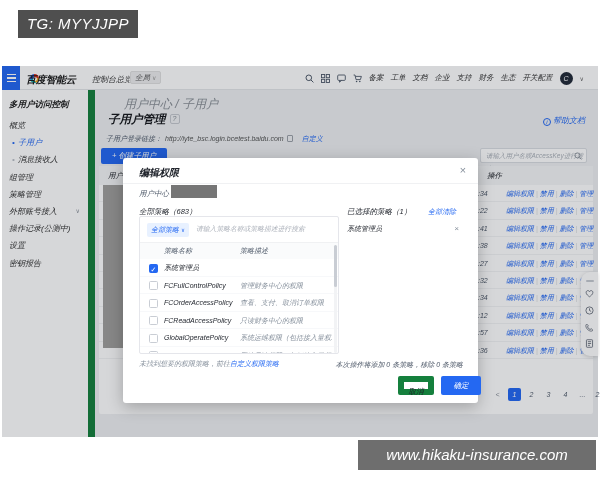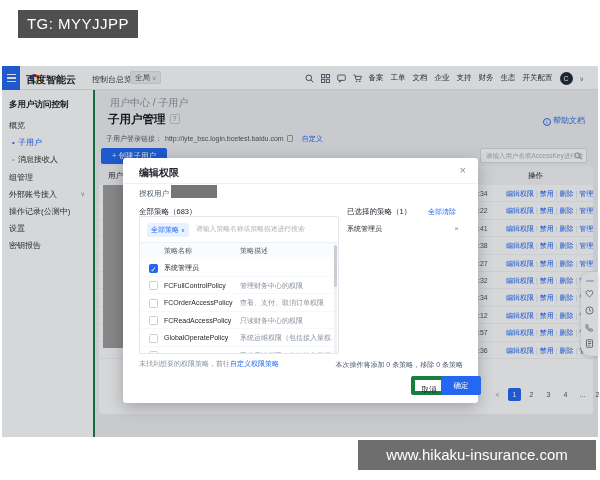--- a/index.html
+++ b/index.html
@@ -1,18 +1,18 @@
 <!DOCTYPE html>
 <html><head>
 <meta charset="utf-8">
 <style>
   * { margin:0; padding:0; box-sizing:border-box; }
   html,body { width:600px; height:480px; background:#fff; overflow:hidden;
     font-family:"Liberation Sans","DejaVu Sans",sans-serif; }
-  .canvas { position:relative; width:484px; height:480px; background:#fff; }
+  .canvas { position:relative; width:484px; height:480px; background:#fff;font-style:italic; }
 
   
   .tg-badge { position:absolute; left:18px; top:10px; width:120px; height:28px;
     background:#4f4f4f; color:#fff; font-size:15px; line-height:28px; text-align:center; letter-spacing:.5px; }
   .watermark { position:absolute; left:358px; top:440px; width:238px; height:30px;
     background:#6e6e6e; color:#fff; font-size:15px; line-height:30px; text-align:center; }
 
   
   .app { position:absolute; left:2px; top:66px; width:596px; height:371px; background:#eef0f2; }
 
@@ -27,47 +27,47 @@
   .console { position:absolute; left:90px; top:8px; font-size:8px; color:#333; }
   .region-chip { position:absolute; left:128px; top:5px; height:13px; padding:0 4px; background:#ededee; border:1px solid #e0e0e0; border-radius:2px; font-size:7.5px; color:#555; line-height:11px; cursor:pointer; }
   .region-chip .chev { color:#999; margin-left:2px; font-size:6px; }
   .top-right { position:absolute; right:14px; top:0; height:24px; display:flex; align-items:center; gap:7px; }
   .top-right svg { display:block; }
   .nav-item { font-size:7.5px; color:#333; cursor:pointer; white-space:nowrap; }
   .avatar { width:13px; height:13px; border-radius:50%; background:#222b38; color:#fff; font-size:7px; line-height:13px; text-align:center; cursor:pointer; }
   .av-chev { font-size:6px; color:#666; }
 
   
-  .sidebar { position:absolute; left:0; top:24px; width:93px; height:347px; background:#fff; border-right:2px solid #15803d; z-index:1; }
+  .sidebar { position:absolute; left:0; top:24px; width:93px; height:347px; background:#fff; border-right:7px solid #15803d; z-index:1; }
   .sb-title { padding:9px 0 6px 7px; font-size:8.5px; font-weight:bold; color:#222; }
   .sb-item { position:relative; height:17.2px; line-height:17.2px; padding-left:7px; font-size:8px; color:#333; cursor:pointer; white-space:nowrap; }
   .sb-item.sub { padding-left:16px; }
   .sb-item .dot { position:absolute; left:10px; top:0; color:#b9bec6; font-size:8px; }
   .sb-item.active { color:#2468f2; }
   .sb-item.active .dot { color:#2468f2; }
   .sb-item .chev { position:absolute; right:8px; top:0; font-size:6px; color:#8a9099; }
 
   
   .content { position:absolute; left:93px; top:24px; width:503px; height:347px; }
-  .breadcrumb { position:absolute; left:15px; top:6px; font-size:10px; color:#8a8f96; }
+  .breadcrumb { position:absolute; left:29px; top:6px; font-size:12px; color:#8a8f96; }
   .page-title { position:absolute; left:13px; top:22px; font-size:11.5px; font-weight:bold; color:#16181c; }
   .help-q { display:inline-block; width:10px; height:10px; margin-left:4px; border:1px solid #c4c8ce; border-radius:2px; color:#8a8f96; font-size:7px; line-height:8px; text-align:center; vertical-align:2px; font-weight:normal; }
   .help-doc { position:absolute; right:13px; top:25px; font-size:8px; color:#2468f2; cursor:pointer; }
   .i-ico { display:inline-block; width:8px; height:8px; border:1px solid #2468f2; border-radius:50%; font-size:6px; line-height:7px; text-align:center; margin-right:2px; vertical-align:-1px; }
   .login-row { position:absolute; left:11px; top:44px; font-size:7px; color:#4e5969; white-space:nowrap; }
   .login-url { color:#555; margin-left:3px; }
   .copy-ico { display:inline-block; width:6px; height:7px; border:1px solid #9aa0a8; border-radius:1px; margin:0 3px; position:relative; top:1px; }
   .customize { color:#2468f2; margin-left:6px; cursor:pointer; }
   .create-btn { position:absolute; left:6px; top:58px; width:66px; height:16px; background:#2468f2; border-radius:2px; color:#fff; font-size:7.5px; line-height:16px; text-align:center; cursor:pointer; }
 
   .card { position:absolute; left:4px; top:76px; width:494px; height:248px; background:#fff; border-radius:2px; }
   .tbl-search { position:absolute; right:6px; top:-18px; width:107px; height:15px; border:1px solid #d9dce1; border-radius:2px; background:#fff; font-size:6.5px; color:#aab0b8; line-height:13px; padding-left:5px; }
   .tbl-search svg { position:absolute; right:4px; top:3px; }
   .thead { position:absolute; left:0; top:0; width:494px; height:19px; background:#f5f6f7; font-size:7.5px; color:#1f2329; line-height:19px; }
-  .th-user { position:absolute; left:9px; } .th-act { position:absolute; left:429px; }
+  .th-user { position:absolute; left:9px; } .th-act { position:absolute; left:388px; }
   .trow { position:absolute; left:0; width:494px; height:17.4px; border-bottom:1px solid #f2f3f5; font-size:7px; line-height:17.4px; }
   .trow .time { position:absolute; left:379px; color:#4e5969; }
   .trow .acts { position:absolute; left:407px; color:#2468f2; white-space:nowrap; cursor:pointer; }
   .trow .sep { color:#d4d7dc; }
   .pager { position:absolute; left:392px; top:222px; display:flex; gap:4px; align-items:center; font-size:7px; color:#4e5969; }
   .pg { min-width:13px; height:13px; line-height:13px; text-align:center; border-radius:2px; cursor:pointer; }
   .pg.active { background:#2468f2; color:#fff; }
   .pg.arrow { color:#8a9099; }
 
   
@@ -102,21 +102,21 @@
   .m-thumb { position:absolute; left:0; top:0; width:3px; height:42px; background:#c9cdd4; border-radius:2px; }
   .m-hint { position:absolute; left:16px; top:201px; font-size:7px; color:#86909c; }
   .m-hint a { color:#2468f2; text-decoration:none; cursor:pointer; }
   .m-right-title { position:absolute; left:224px; top:49px; font-size:7.5px; color:#1d2129; }
   .m-clear { position:absolute; left:305px; top:49px; font-size:7px; color:#2468f2; cursor:pointer; }
   .m-sel { position:absolute; left:224px; top:66px; width:116px; height:14px; }
   .m-sel .nm { font-size:7px; color:#1d2129; }
   .m-sel .x { position:absolute; right:4px; top:0; color:#86909c; font-size:8px; cursor:pointer; }
   .m-summary { position:absolute; right:15px; top:202px; font-size:7px; color:#4e5969; }
   .btn { position:absolute; top:218px; height:19px; border-radius:2px; font-size:7.5px; text-align:center; line-height:19px; cursor:pointer; }
-  .btn-cancel { left:275px; width:36px; background:#fff; border:4px solid #15803d; color:#1d2129;margin-left:13px; }
+  .btn-cancel { left:275px; width:36px; background:#fff; border:6px solid #15803d; color:#1d2129; }
   .btn-ok { left:318px; width:40px; background:#2468f2; color:#fff; }
 </style>
 </head>
 <body>
 
 <div class="canvas">
 
   <div class="tg-badge">TG: MYYJJPP</div>
 
   <div class="app">
@@ -166,20 +166,21 @@
       </div>
     </div>
 
     <div class="sidebar">
       <div class="sb-title">多用户访问控制</div>
       <div>
           <div class="sb-item"><span class="lbl">概览</span></div>
           <div class="sb-item sub active"><span class="dot">•</span><span class="lbl">子用户</span></div>
           <div class="sb-item sub"><span class="dot">•</span><span class="lbl">消息接收人</span></div>
           <div class="sb-item"><span class="lbl">组管理</span></div>
+          <div class="sb-item"><span class="lbl">策略管理</span></div>
           <div class="sb-item"><span class="lbl">外部账号接入</span><span class="chev">∨</span></div>
           <div class="sb-item"><span class="lbl">操作记录(公测中)</span></div>
           <div class="sb-item"><span class="lbl">设置</span></div>
           <div class="sb-item"><span class="lbl">密钥报告</span></div>
         </div>
     </div>
 
     <div class="content">
       <div class="breadcrumb">用户中心 / 子用户</div>
       <div class="page-title"><span>子用户管理</span><span class="help-q">?</span></div>
@@ -275,21 +276,21 @@
     </div>
 
     <div class="overlay"></div>
     <div class="redact-big"></div>
 
     <div class="modal">
       <div class="m-head">
         <span class="m-title">编辑权限</span>
         <span class="m-close">×</span>
       </div>
-      <div class="m-userrow">授权用户</div>
+      <div class="m-userrow">用户中心</div>
       <div class="redact-user"></div>
 
       <div class="m-left-title">全部策略（683）</div>
       <div class="m-box">
         <div class="m-filter">
           <span class="m-chip"><span>全部策略</span><span class="chev">∨</span></span>
           <span class="m-ph">请输入策略名称或策略描述进行搜索</span>
         </div>
         <div class="m-thead">
           <span class="c1">策略名称</span>

